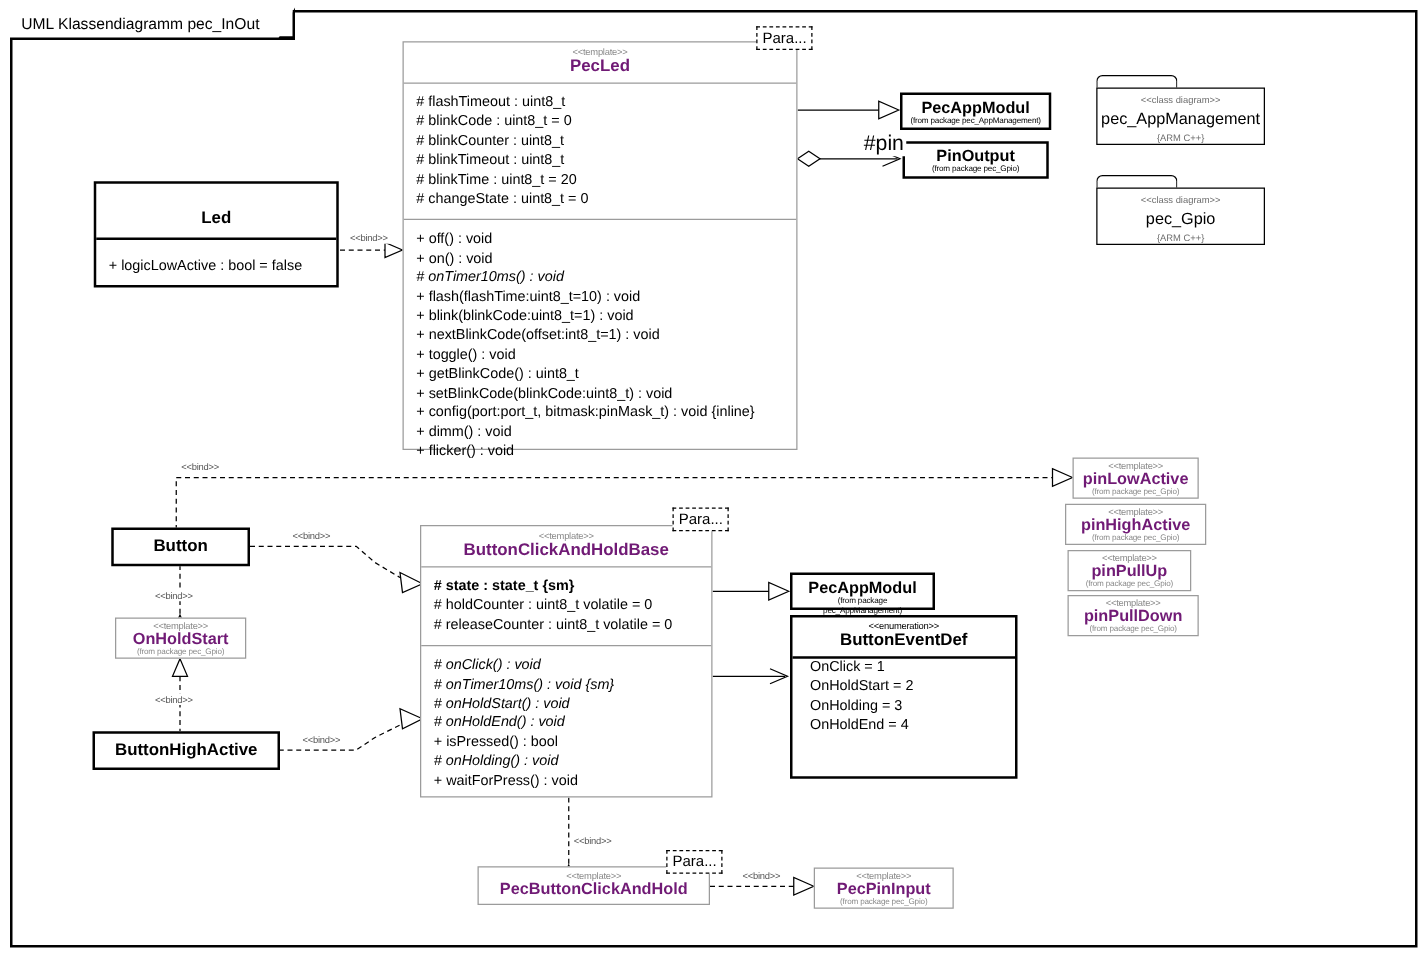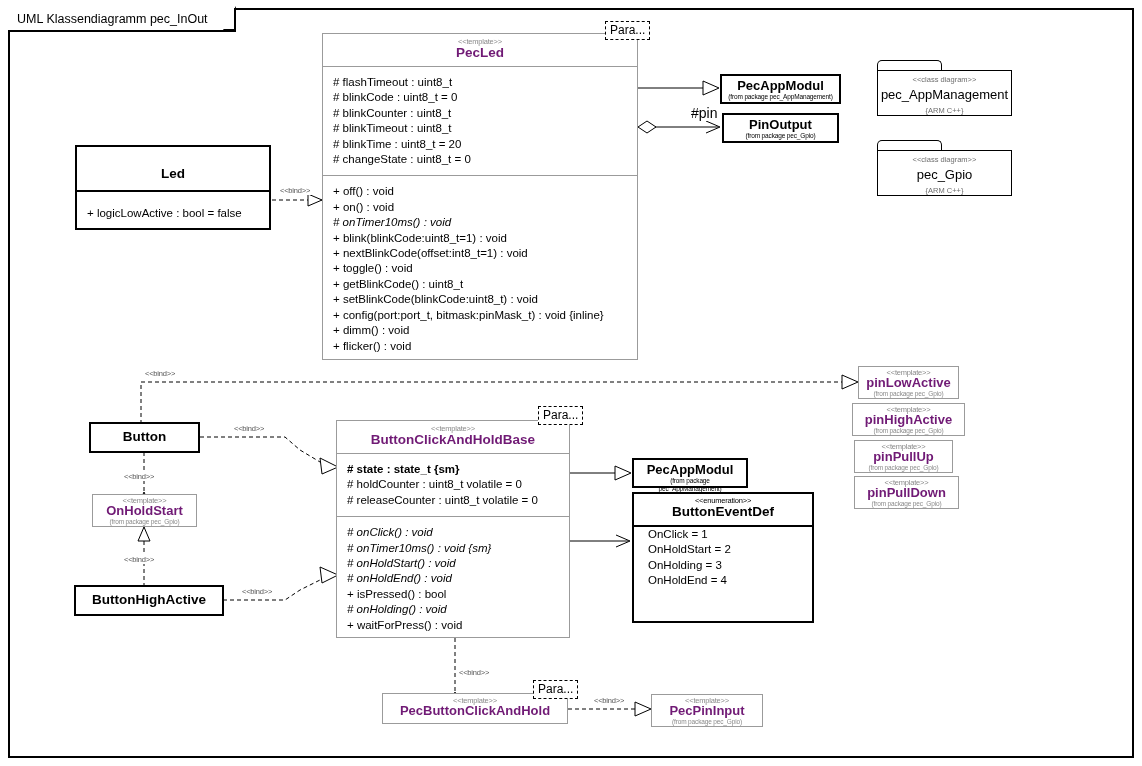--- a/index.html
+++ b/index.html
@@ -149,21 +149,21 @@
   .edge-lbl {
     position: absolute;
     font-size: 7.5px;
     color: #555;
     background: #fff;
     padding: 0 2px;
     z-index: 6;
     white-space: nowrap;
     letter-spacing: -0.2px;
   }
-  .edge-lbl.big { font-size: 14px; color: #000; letter-spacing: 0; }
+  .edge-lbl.big { font-size: 17px; color: #000; letter-spacing: 0; }
 
   svg.wire { position: absolute; left:0; top:0; width:1142px; height:766px; z-index:3; pointer-events:none; }
 </style>
 </head>
 <body>
 
 <div id="canvas">
 
   <div class="frame"></div>
   <div class="frame-tab">
@@ -243,20 +243,21 @@
       <div class="ln"># blinkCode : uint8_t = 0</div>
       <div class="ln"># blinkCounter : uint8_t</div>
       <div class="ln"># blinkTimeout : uint8_t</div>
       <div class="ln"># blinkTime : uint8_t = 20</div>
       <div class="ln"># changeState : uint8_t = 0</div>
     </div>
     <div class="cls-sec">
       <div class="ln">+ off() : void</div>
       <div class="ln">+ on() : void</div>
       <div class="ln it"># onTimer10ms() : void</div>
+      <div class="ln">+ flash(flashTime:uint8_t=10) : void</div>
       <div class="ln">+ blink(blinkCode:uint8_t=1) : void</div>
       <div class="ln">+ nextBlinkCode(offset:int8_t=1) : void</div>
       <div class="ln">+ toggle() : void</div>
       <div class="ln">+ getBlinkCode() : uint8_t</div>
       <div class="ln">+ setBlinkCode(blinkCode:uint8_t) : void</div>
       <div class="ln">+ config(port:port_t, bitmask:pinMask_t) : void {inline}</div>
       <div class="ln">+ dimm() : void</div>
       <div class="ln">+ flicker() : void</div>
     </div>
   </div>

